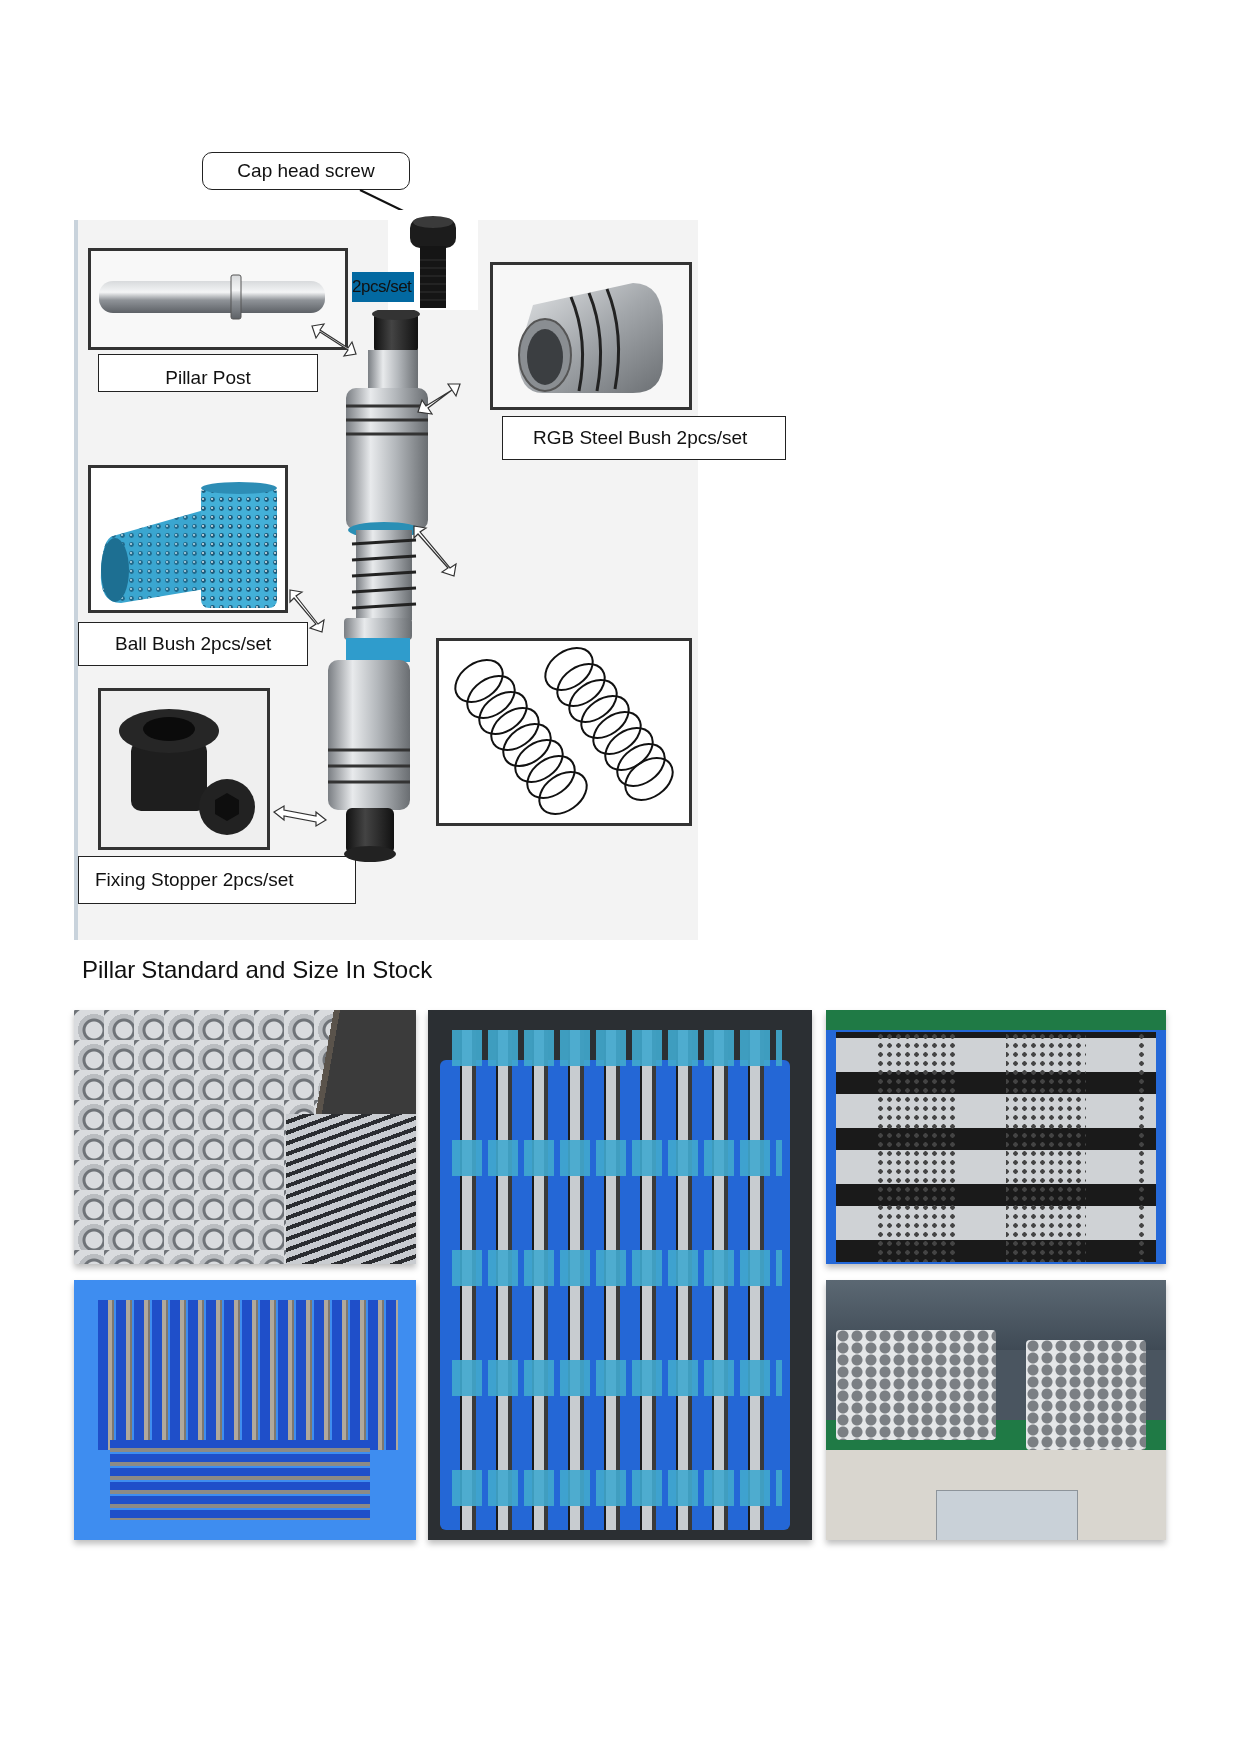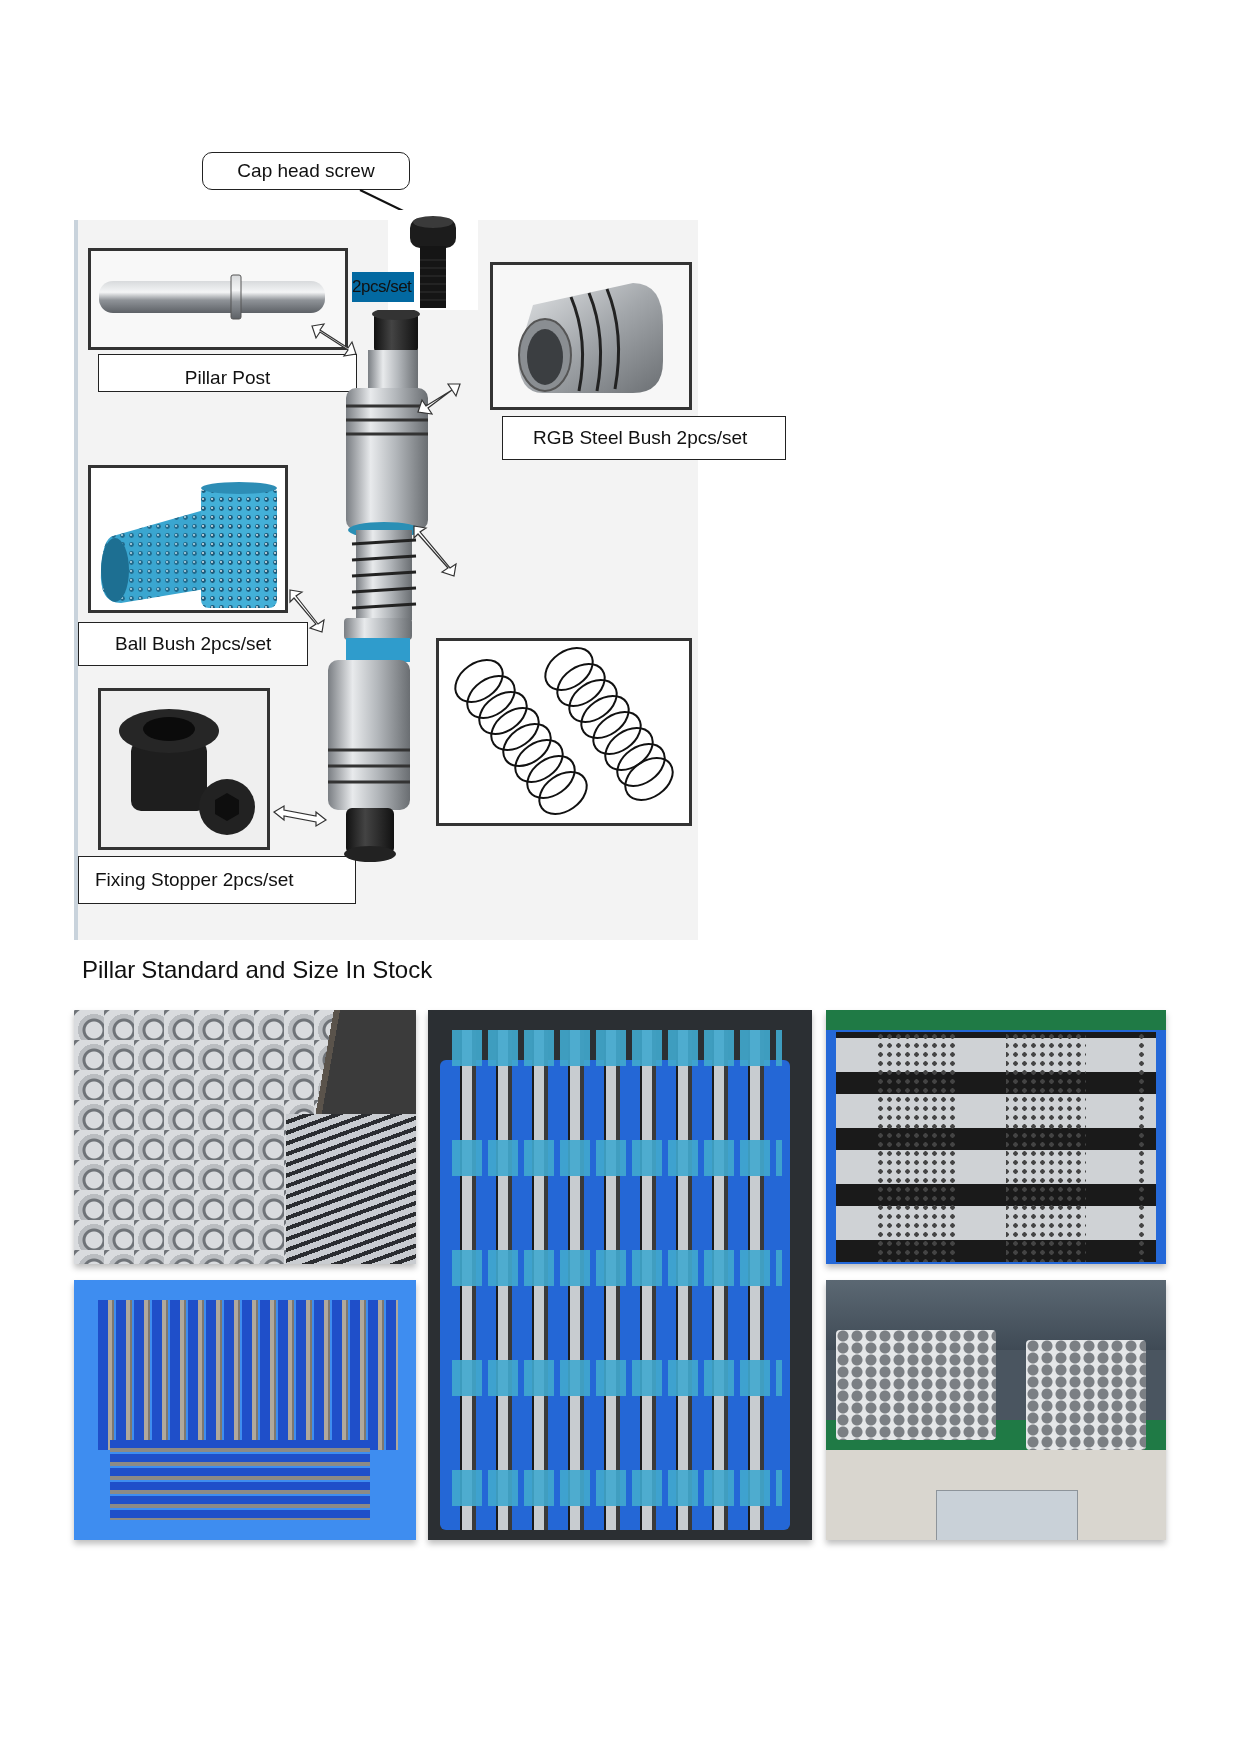--- a/index.html
+++ b/index.html
@@ -61,21 +61,21 @@
           <stop offset="0" stop-color="#d8dadc"></stop>
             <stop offset="0.35" stop-color="#f4f5f6"></stop>
           <stop offset="0.6" stop-color="#8f9398"></stop>
             <stop offset="1" stop-color="#5d6166"></stop>
         </linearGradient>
       </defs>
       <rect x="8" y="30" width="226" height="32" rx="14" fill="url(#steelH)"></rect>
       <rect x="140" y="24" width="10" height="44" rx="2" fill="url(#steelH)" stroke="#555" stroke-width="1"></rect>
     </svg>
   </div>
-  <div class="label-box" style="left:20px; top:134px; width:259px; height:38px; justify-content:center; border-width:1px;">
+  <div class="label-box" style="left:20px; top:134px; width:220px; height:38px; justify-content:center; border-width:1px;">
     <span style="margin-top:10px;">Pillar Post</span>
   </div>
 
   <div class="photo-box" style="left:412px; top:42px; width:202px; height:148px;">
     <svg width="196" height="142">
       <defs>
         <linearGradient id="steelB" x1="0" y1="0" x2="1" y2="1">
           <stop offset="0" stop-color="#e4e6e8"></stop>
             <stop offset="0.5" stop-color="#a3a7ab"></stop>
             <stop offset="1" stop-color="#6b6f73"></stop>

